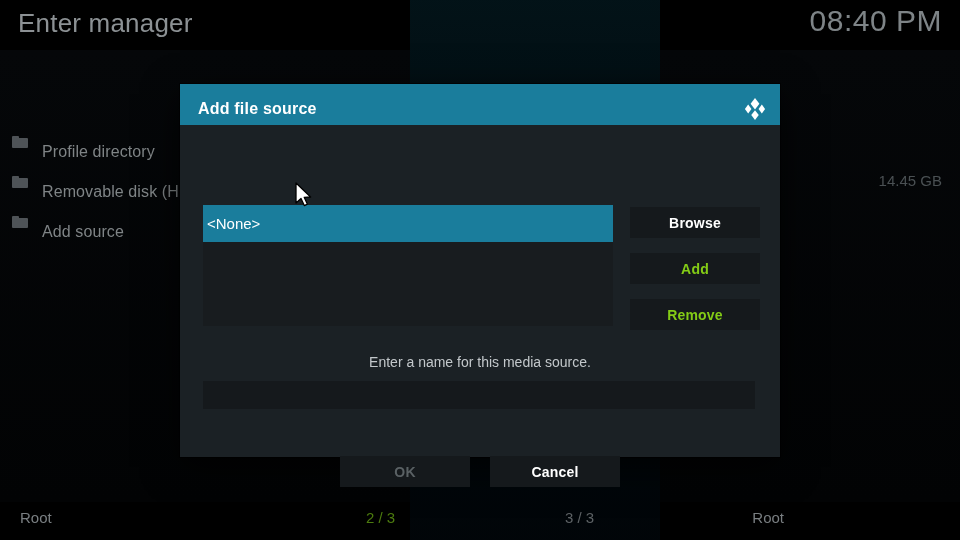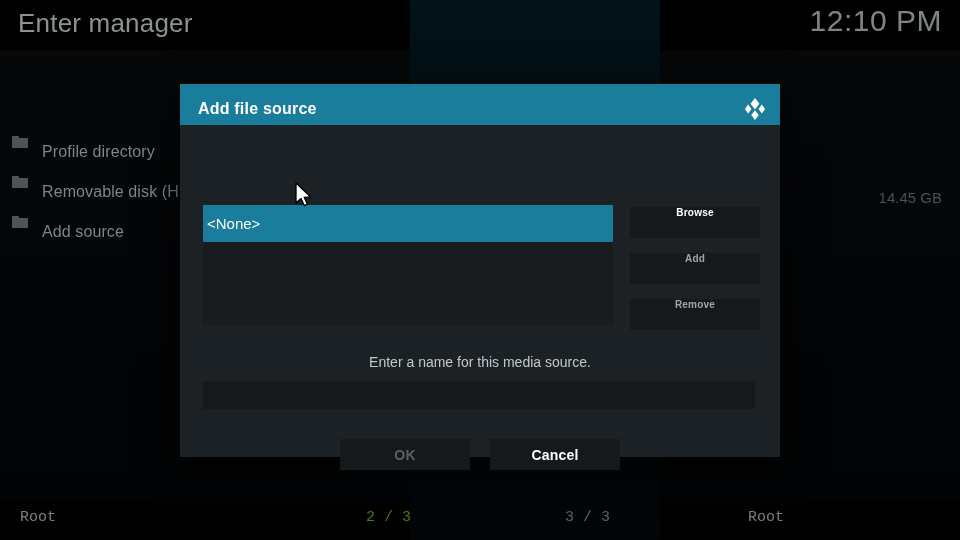--- a/index.html
+++ b/index.html
@@ -115,28 +115,27 @@
     color: #7f8486;
     letter-spacing: .1px;
     margin-top: 20px;
   }
   .side-size {
     position: absolute;
     right: 18px;
     top: 172px;
     font-size: 15px;
     color: #4a5053;
-    margin-top: 17px;
   }
 
   
   .bottombar {
     position: absolute;
     left: 0; bottom: 0;
-    width: 804px; height: 40px; font-family: Liberation Mono, monospace;
+    width: 804px; height: 40px;
   }
   .bb-text {
     position: absolute;
     top: 9px;
     font-size: 15px;
     color: #7a7f82;
   }
   .bb-left   { left: 20px; }
   .bb-c1     { left: 366px; color:#4d7c0f; }
   .bb-c2     { left: 565px; color:#5d6265; }
@@ -203,53 +202,54 @@
   .sidebtns {
     position: absolute;
     left: 450px; top: 82px;
     width: 130px;
   }
   .sbtn {
     width: 130px; height: 31px;
     margin-bottom: 15px;
     background: #15191c;
     display: flex;
-    justify-content: center;
-    font-size: 10px;
-    font-weight: bold;
-    letter-spacing: .2px;
-  }
-  .sbtn.enabled  { color: #ffffff; }
-  .sbtn.disabled { color: #a3a3a3; }
-
-  .nameinput {
-    position: absolute;
-    left: 23px; top: 256px;
-    width: 552px; height: 28px;
-    background: #15191c;
-  }
-
-  .footer-btns {
-    position: absolute;
-    left: 0; right: 0;
-    top: 314px;
-    display: flex;
-    justify-content: center;
-    gap: 20px;
-  }
-  .fbtn {
-    width: 130px; height: 31px;
-    background: #15191c;
-    display: flex;
     align-items: center;
     justify-content: center;
     font-size: 14px;
     font-weight: bold;
     letter-spacing: .2px;
   }
+  .sbtn.enabled  { color: #ffffff; }
+  .sbtn.disabled { color: #84cc16; }
+
+  .nameinput {
+    position: absolute;
+    left: 23px; top: 256px;
+    width: 552px; height: 28px;
+    background: #15191c;
+  }
+
+  .footer-btns {
+    position: absolute;
+    left: 0; right: 0;
+    top: 331px;
+    display: flex;
+    justify-content: center;
+    gap: 20px;
+  }
+  .fbtn {
+    width: 130px; height: 31px;
+    background: #15191c;
+    display: flex;
+    align-items: center;
+    justify-content: center;
+    font-size: 14px;
+    font-weight: bold;
+    letter-spacing: .2px;
+  }
   .fbtn.enabled  { color: #ffffff; }
   .fbtn.disabled { color: #5a6164; }
 
   
   .cursor {
     position: absolute;
     left: 294px; top: 182px;
     width: 20px; height: 28px;
     pointer-events: none;
   }
@@ -259,21 +259,21 @@
 
 <div id="screen">
 
   <div class="bg-pane-left"></div>
   <div class="bg-pane-mid"></div>
   <div class="bg-pane-right"></div>
   <div class="bg-teal-rule"></div>
 
   <div class="topbar">
     <div class="app-title">Enter manager</div>
-    <div class="clock">12:10 PM</div>
+    <div class="clock">08:40 PM</div>
   </div>
 
   <div class="side-list">
 
     <div class="side-item">
       <span class="folder-icon"></span>
       <span class="side-label">Profile directory</span>
     </div>
 
     <div class="side-item">

